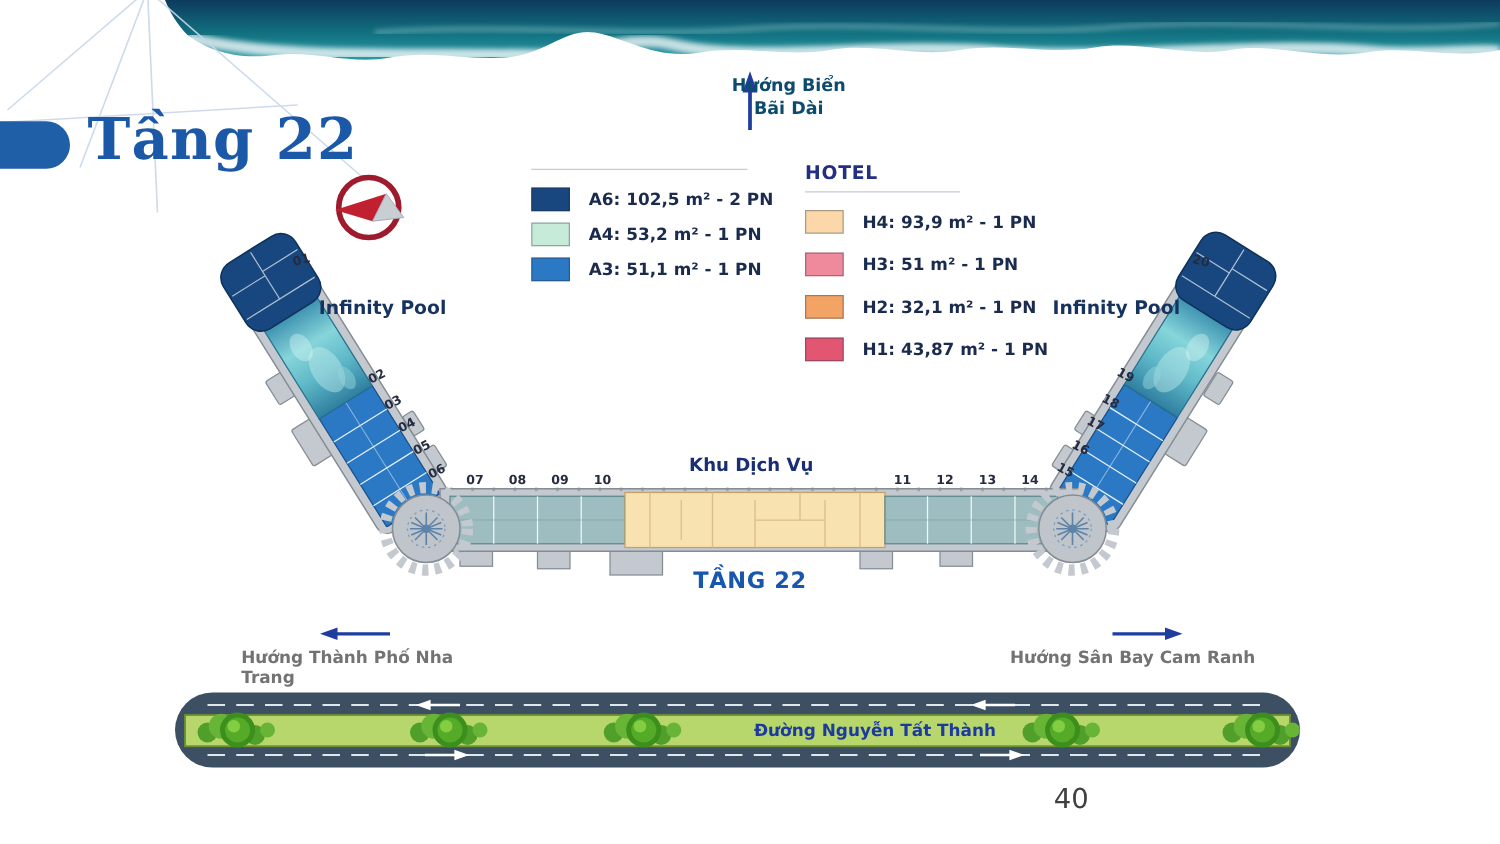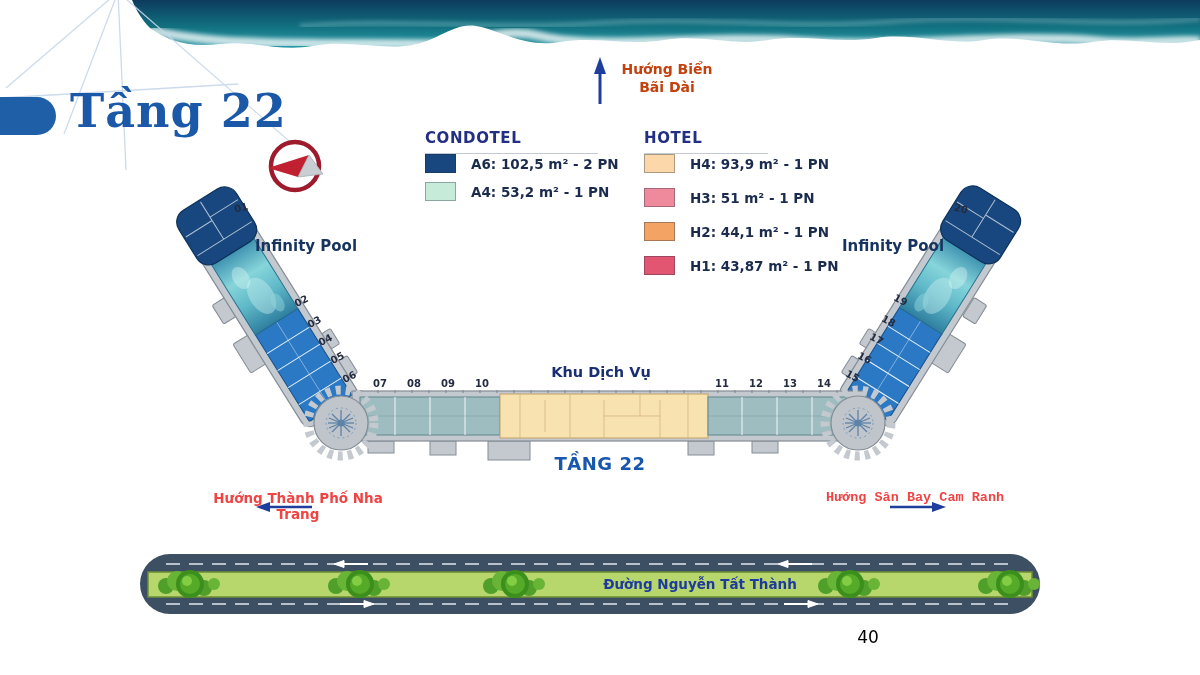--- a/index.html
+++ b/index.html
@@ -8,41 +8,41 @@
     font-family:"DejaVu Sans","Liberation Sans",sans-serif;
   }
   .abs{position:absolute;}
   
   #page-title{
     left:70px;top:84px;font-family:"DejaVu Serif","Liberation Serif",serif;
     font-weight:700;font-size:46px;color:#1b59a8;letter-spacing:1px;
   }
   #title-pill{left:-18px;top:97px;width:74px;height:38px;border-radius:19px;background:#1f5fa8;}
   
-  #sea-label{left:612px;top:61px;width:110px;text-align:center;font-size:14px;font-weight:700;color:#c2410c;line-height:1.28;}
+  #sea-label{left:576px;top:61px;width:110px;text-align:center;font-size:14px;font-weight:700;color:#0c4a6e;line-height:1.28;}
   
   .legend{top:129px;}
   #legend-condotel{left:425px;width:200px;}
   #legend-hotel{left:644px;width:160px;}
   .legend-header{font-size:15px;font-weight:700;color:#232f82;letter-spacing:.6px;}
   .legend-line{height:1px;background:#c3cad4;margin-top:6px;}
   #legend-condotel .legend-line{width:173px;}
   #legend-hotel .legend-line{width:124px;}
   .lrow{display:flex;align-items:center;}
-  .legend-rows{}
+  .legend-rows{margin-top:14px;}
   #legend-condotel .lrow{margin-bottom:9px;height:19px;}
   #legend-hotel .lrow{margin-bottom:15px;height:19px;}
   .swatch{width:31px;height:19px;border:1px solid rgba(30,40,60,.35);box-sizing:border-box;flex:0 0 auto;}
   .llabel{margin-left:15px;font-size:13.5px;font-weight:700;color:#1a2b4e;white-space:nowrap;}
   
-  .dir-label{top:490px;text-align:center;font-size:13.5px;font-weight:700;color:#ef4444;}
+  .dir-label{top:518px;text-align:left;font-size:13.5px;font-weight:700;color:#737373;}
   #dir-city{left:193px;width:210px;}
-  #dir-airport{left:808px;width:214px;font-family:Liberation Mono, monospace;}
-  
-  #page-number{left:843px;top:627px;width:50px;text-align:center;font-size:17px;color:#000000;}
+  #dir-airport{left:808px;width:214px;}
+  
+  #page-number{left:843px;top:627px;width:50px;font-size:22px;color:#404040;}
   
   text{font-family:"DejaVu Sans","Liberation Sans",sans-serif;}
   .num{font-size:10px;font-weight:700;fill:#252c40;}
   .pool-label{font-size:15px;font-weight:700;fill:#16335f;}
   .svc-label{font-size:14.5px;font-weight:700;fill:#1a2f73;}
   .floor-label{font-size:18px;font-weight:700;fill:#1857ae;letter-spacing:.5px;}
   .road-label{font-size:13.5px;font-weight:700;fill:#1d3a9e;}
   svg{display:block;}
 </style>
 </head>
@@ -249,49 +249,52 @@
 
   <div id="title-pill" class="abs"></div>
   <div id="page-title" class="abs">Tầng 22</div>
 
   <div id="sea-label" class="abs">
     <div>Hướng Biển</div>
     <div>Bãi Dài</div>
   </div>
 
   <div id="legend-condotel" class="abs legend">
-    <div class="legend-header">CONDOTEL</div>
     <div class="legend-line"></div>
     <div class="legend-rows">
       <div class="lrow">
         <div class="swatch" style="background-color: rgb(23, 71, 126);"></div>
         <div class="llabel">A6: 102,5 m² - 2 PN</div>
       </div>
       <div class="lrow">
         <div class="swatch" style="background-color: rgb(198, 235, 216);"></div>
         <div class="llabel">A4: 53,2 m² - 1 PN</div>
+      </div>
+      <div class="lrow">
+        <div class="swatch" style="background-color: rgb(43, 121, 196);"></div>
+        <div class="llabel">A3: 51,1 m² - 1 PN</div>
       </div>
     </div>
   </div>
 
   <div id="legend-hotel" class="abs legend">
     <div class="legend-header">HOTEL</div>
     <div class="legend-line"></div>
     <div class="legend-rows">
       <div class="lrow">
         <div class="swatch" style="background-color: rgb(251, 215, 169);"></div>
         <div class="llabel">H4: 93,9 m² - 1 PN</div>
       </div>
       <div class="lrow">
         <div class="swatch" style="background-color: rgb(239, 138, 156);"></div>
         <div class="llabel">H3: 51 m² - 1 PN</div>
       </div>
       <div class="lrow">
         <div class="swatch" style="background-color: rgb(243, 163, 100);"></div>
-        <div class="llabel">H2: 44,1 m² - 1 PN</div>
+        <div class="llabel">H2: 32,1 m² - 1 PN</div>
       </div>
       <div class="lrow">
         <div class="swatch" style="background-color: rgb(226, 86, 114);"></div>
         <div class="llabel">H1: 43,87 m² - 1 PN</div>
       </div>
     </div>
   </div>
 
   <div id="dir-city" class="abs dir-label">Hướng Thành Phố Nha Trang</div>
   <div id="dir-airport" class="abs dir-label">Hướng Sân Bay Cam Ranh</div>

